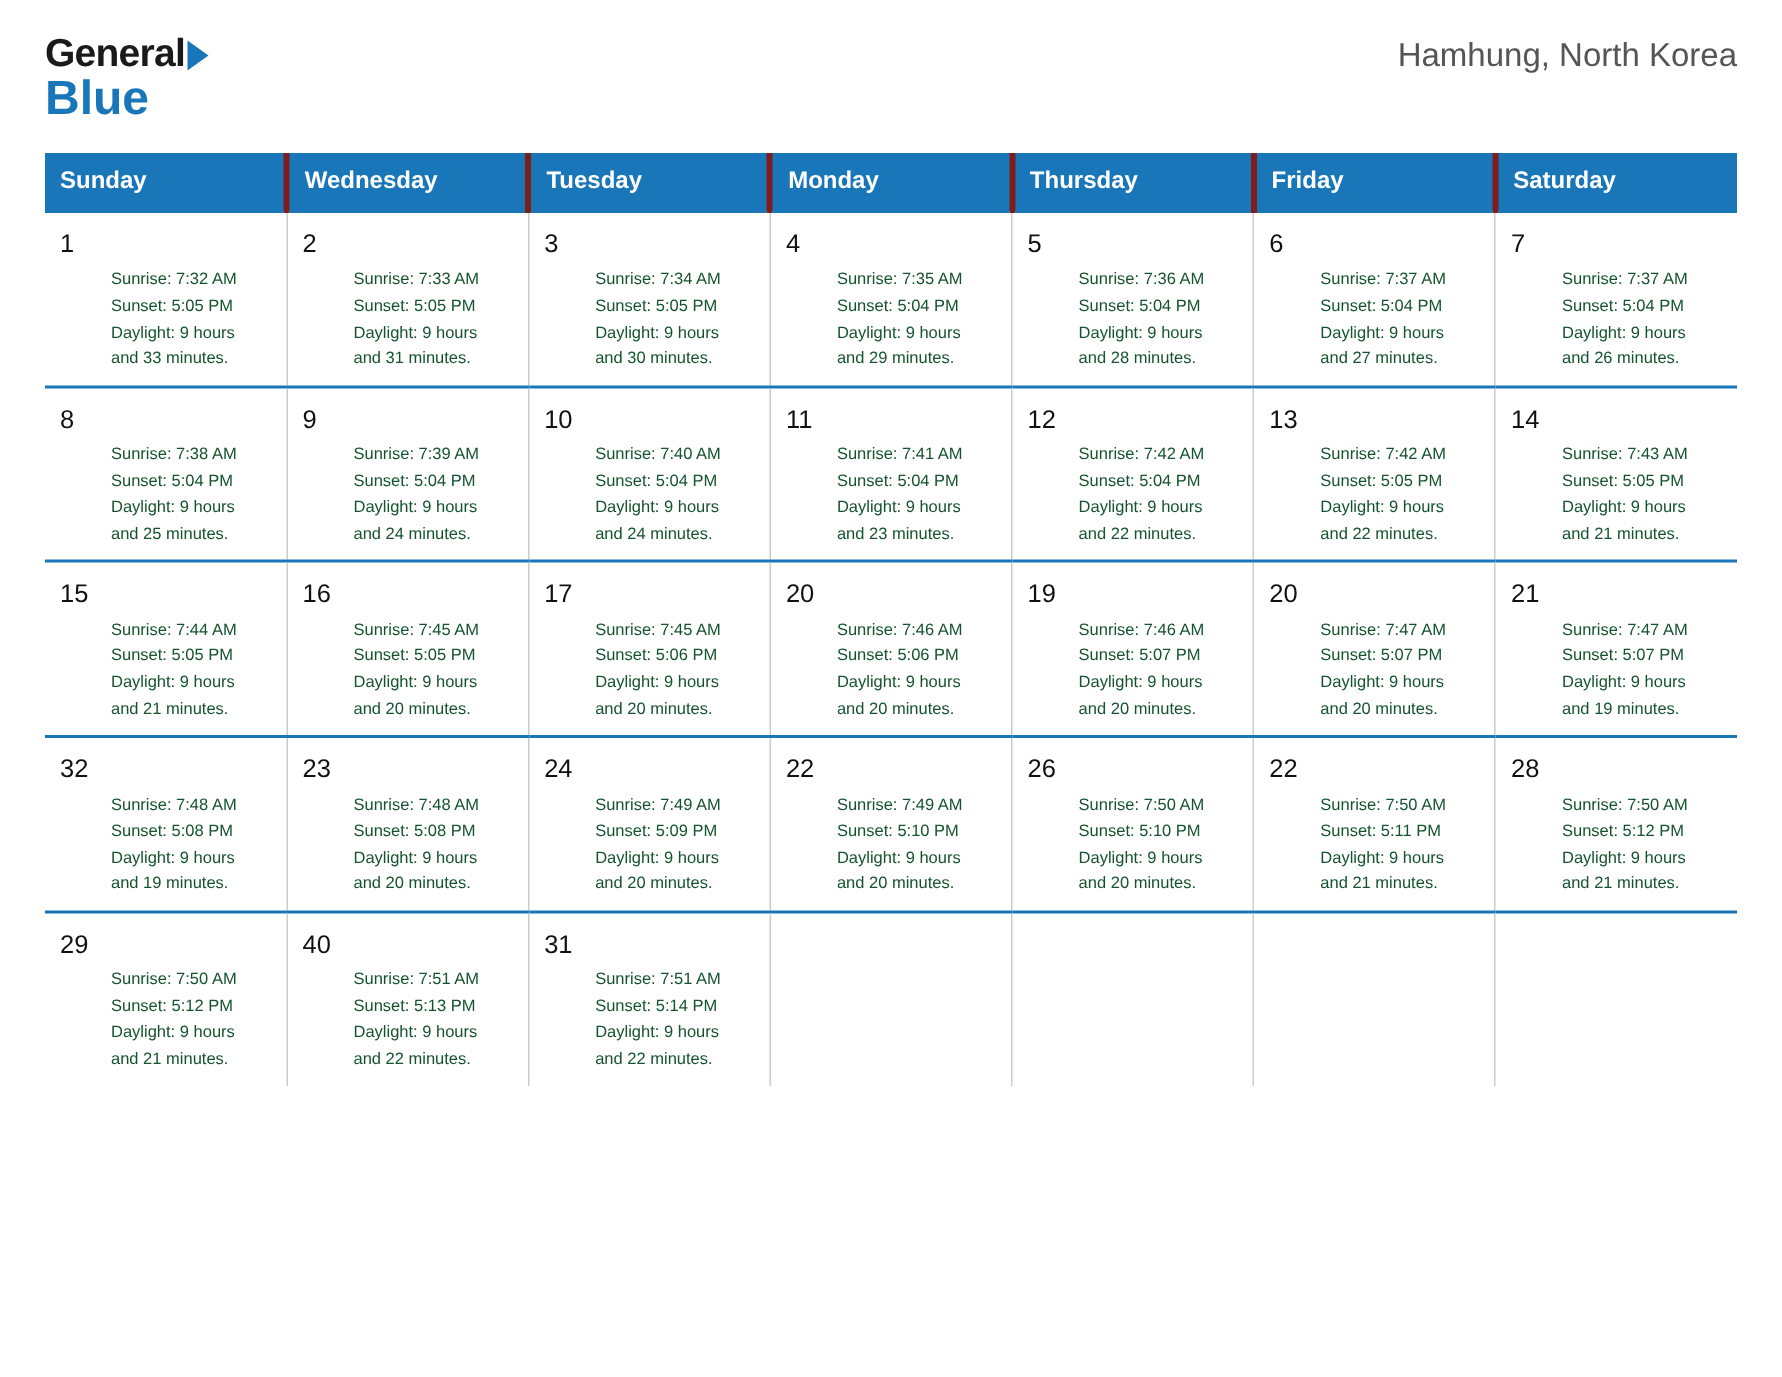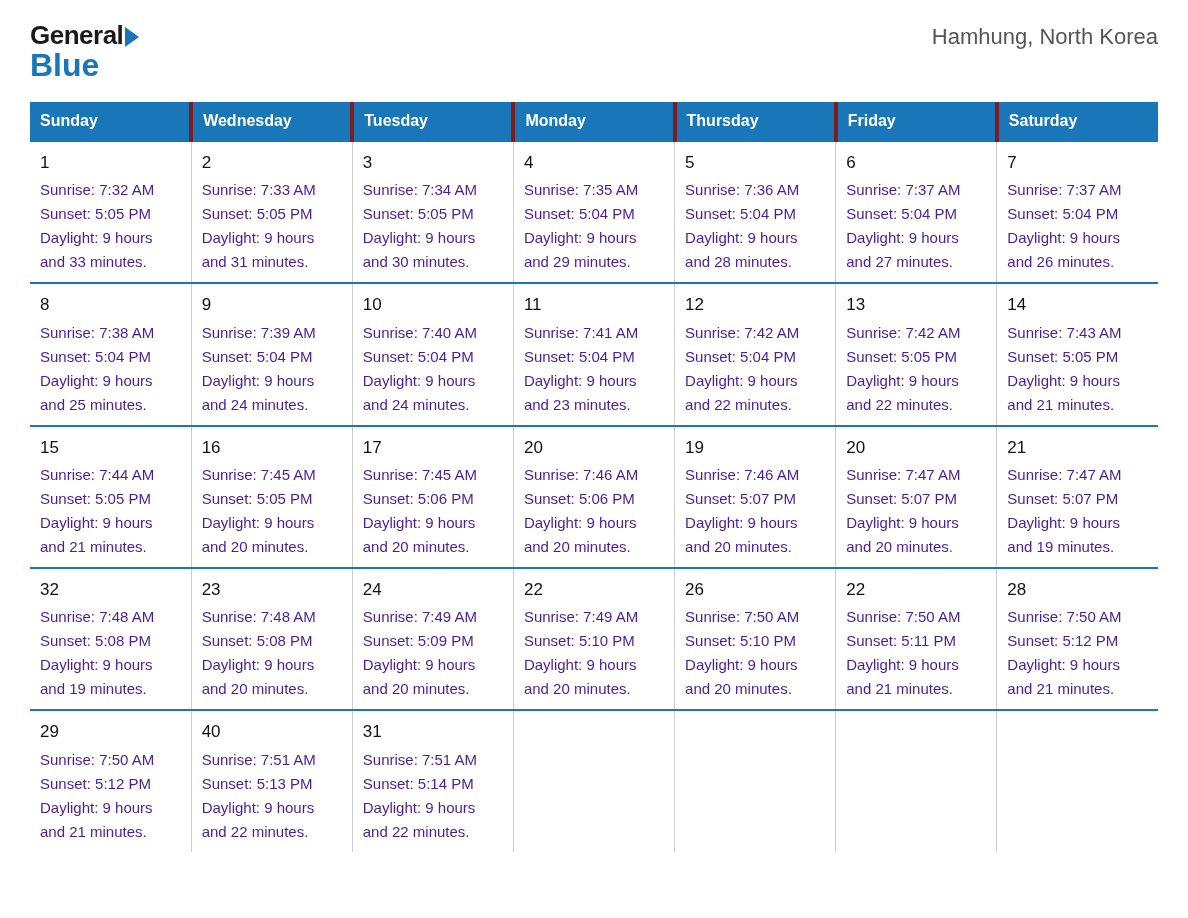--- a/index.html
+++ b/index.html
@@ -107,23 +107,24 @@
 
     .day-number {
       font-size: 17px;
       font-weight: normal;
       color: #111;
       display: block;
       margin-bottom: 2px;
     }
 
     .day-info {
-      font-size: 15px;
-      color: #4c1d95;
+      font-size: 11px;
+      color: #14532d;
       line-height: 1.6;
+      margin-left: 34px;
     }
 
     .empty-cell {
       background: #fff;
     }
   </style>
 </head>
 <body>
 
 <div class="header">

